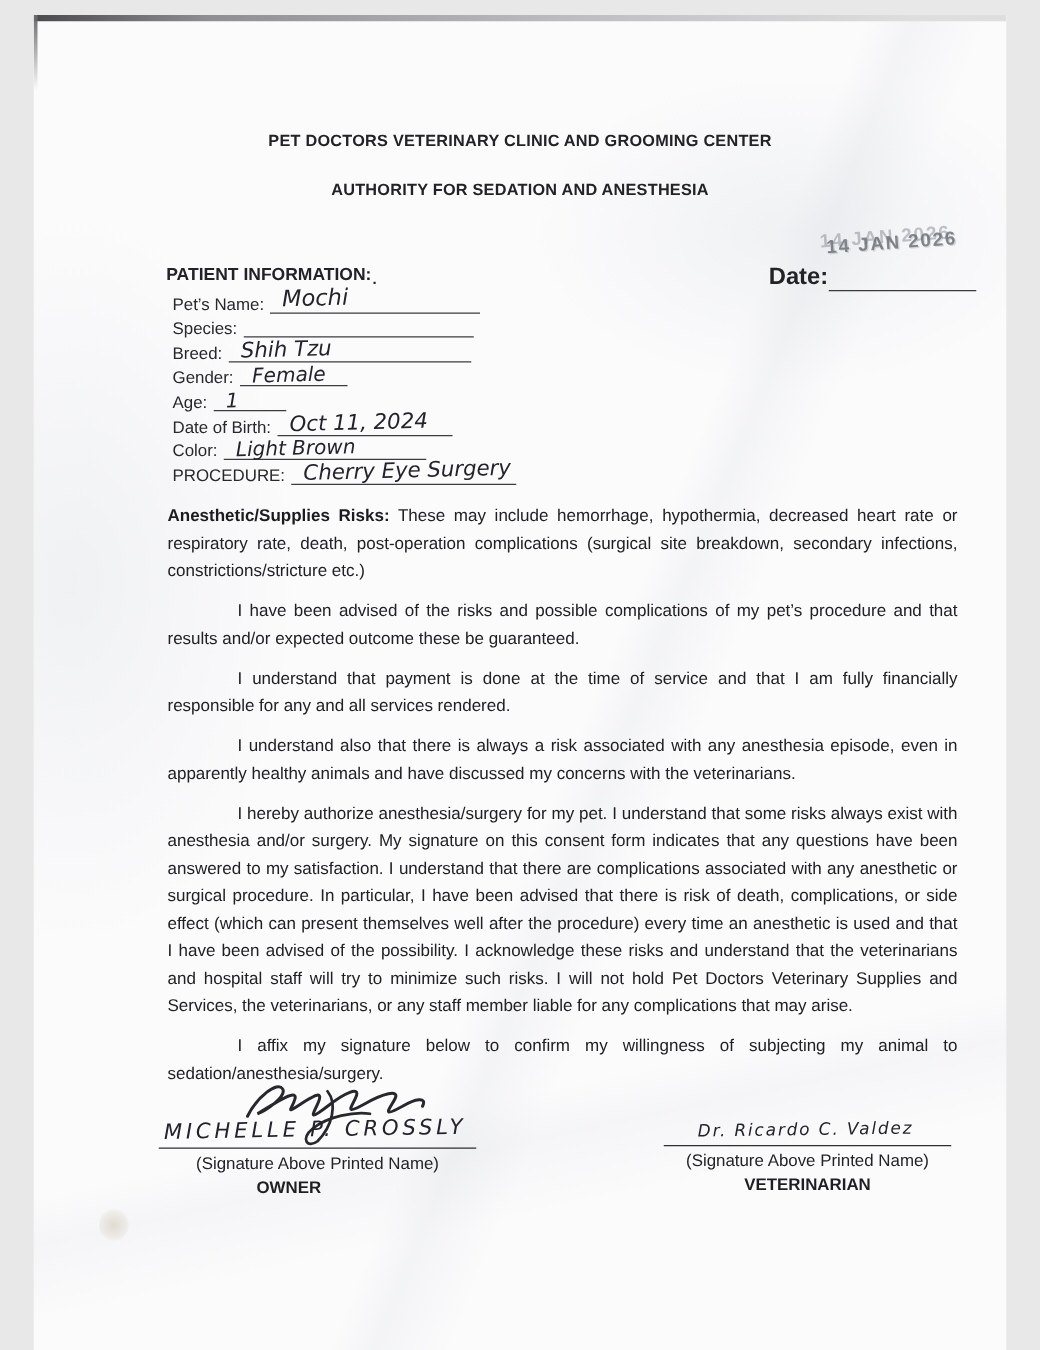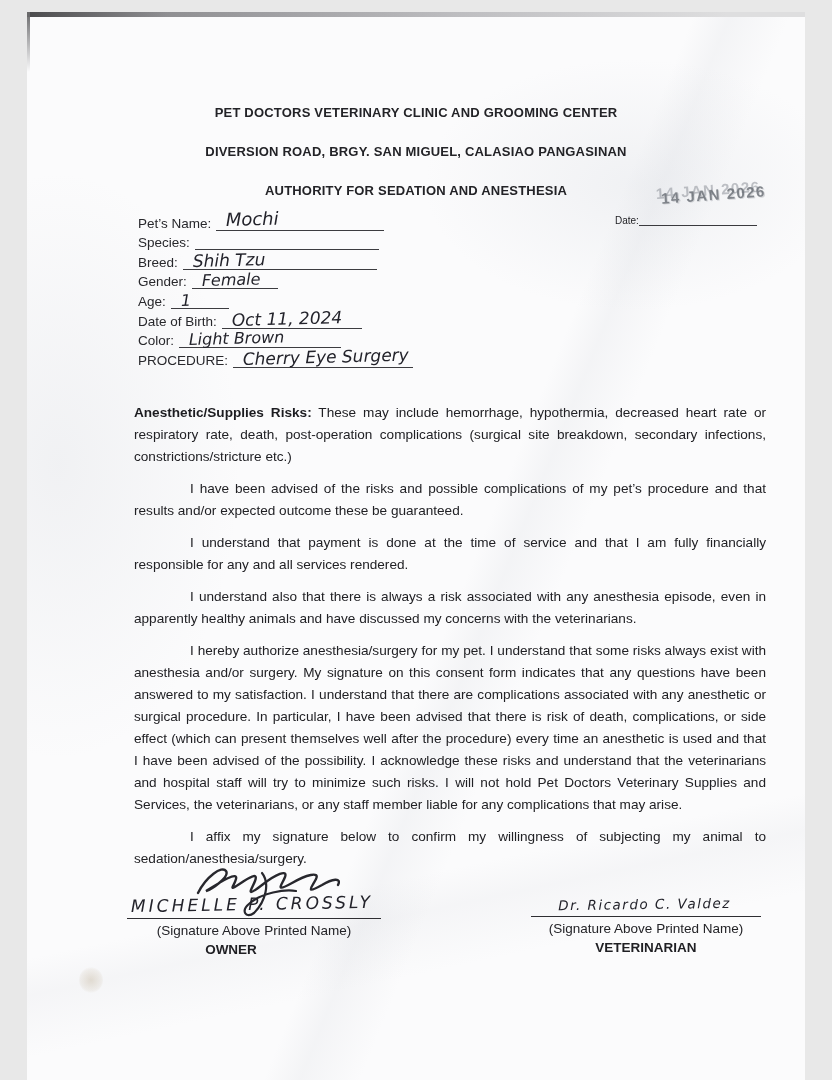--- a/index.html
+++ b/index.html
@@ -32,21 +32,21 @@
   
   .stamp {
     position:absolute; left:634px; top:174px;
     font-size:15px; font-weight:bold; letter-spacing:1.5px;
     color:rgba(110,115,122,0.85);
     transform:rotate(-4deg);
     text-shadow:-5px -5px 0 rgba(120,125,132,0.45), 1px 1px 0 rgba(120,125,132,0.25);
     white-space:nowrap;
   }
   
-  .date-field { position:absolute; left:588px; top:199px; font-size:10px; font-weight:normal; color:#232327; }
+  .date-field { position:absolute; left:588px; top:199px; font-size:19px; font-weight:bold; color:#232327; }
   .date-line { display:inline-block; width:118px; border-bottom:1.4px solid #3a3a3e; height:14px; vertical-align:bottom; }
   
   .patient { position:absolute; left:106px; top:199px; }
   .section-title { font-weight:bold; font-size:14px; color:#232327; margin-bottom:4px; }
   .field-row { display:flex; align-items:flex-end; height:19.6px; font-size:13.5px; padding-left:5px; }
   .field-label { white-space:nowrap; margin-right:5px; color:#28282c;text-align:center; }
   .field-line { position:relative; border-bottom:1.4px solid #3c3c40; height:16px; }
   .hw {
     font-family:"DejaVu Sans", sans-serif;
     font-style:italic;
@@ -88,31 +88,31 @@
 </head>
 <body>
 
 <div class="page">
 
   <div class="scan-edge-top"></div>
   <div class="scan-edge-left"></div>
 
   <div class="header">
     <div>PET DOCTORS VETERINARY CLINIC AND GROOMING CENTER</div>
-    <div>DIVERSION ROAD, BRGY. SAN MIGUEL, CALASIAO PANGASINAN</div>
     <div>AUTHORITY FOR SEDATION AND ANESTHESIA</div>
   </div>
 
   <div class="stamp">14 JAN 2026</div>
 
   <div class="date-field">
     <span>Date:</span><span class="date-line"><span class="hw"></span></span>
   </div>
 
   <div class="patient">
+    <div class="section-title"><span>PATIENT INFORMATION:</span><span class="dot-after-title">.</span></div>
 
     <div class="field-row">
       <span class="field-label">Pet’s Name:</span>
       <span class="field-line" style="width:168px">
         <span class="hw" style="font-size:18px; bottom:0px;">Mochi</span>
       </span>
     </div>
 
     <div class="field-row">
       <span class="field-label">Species:</span>

